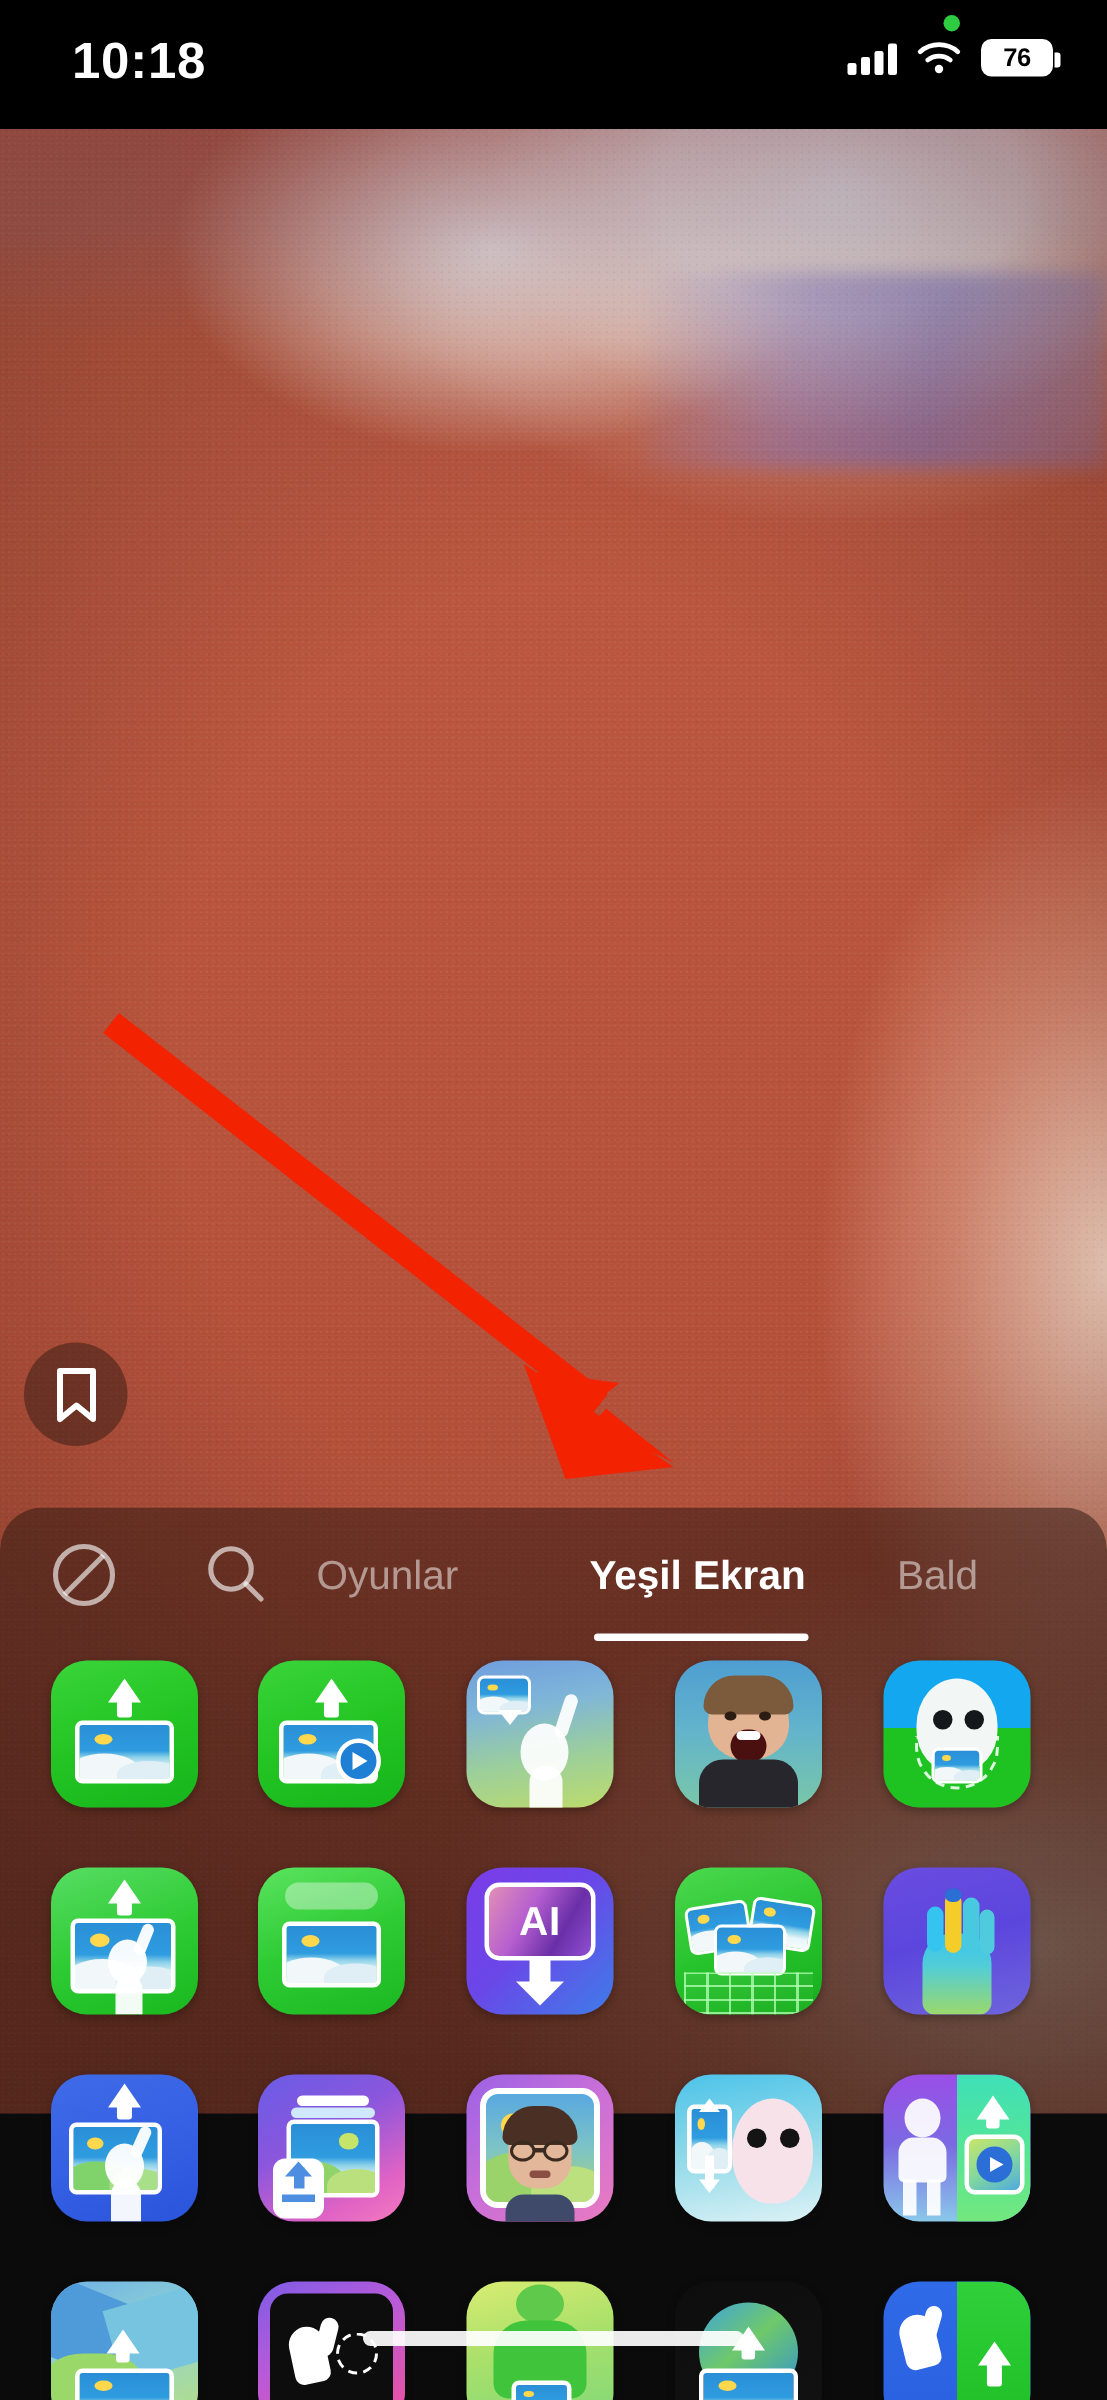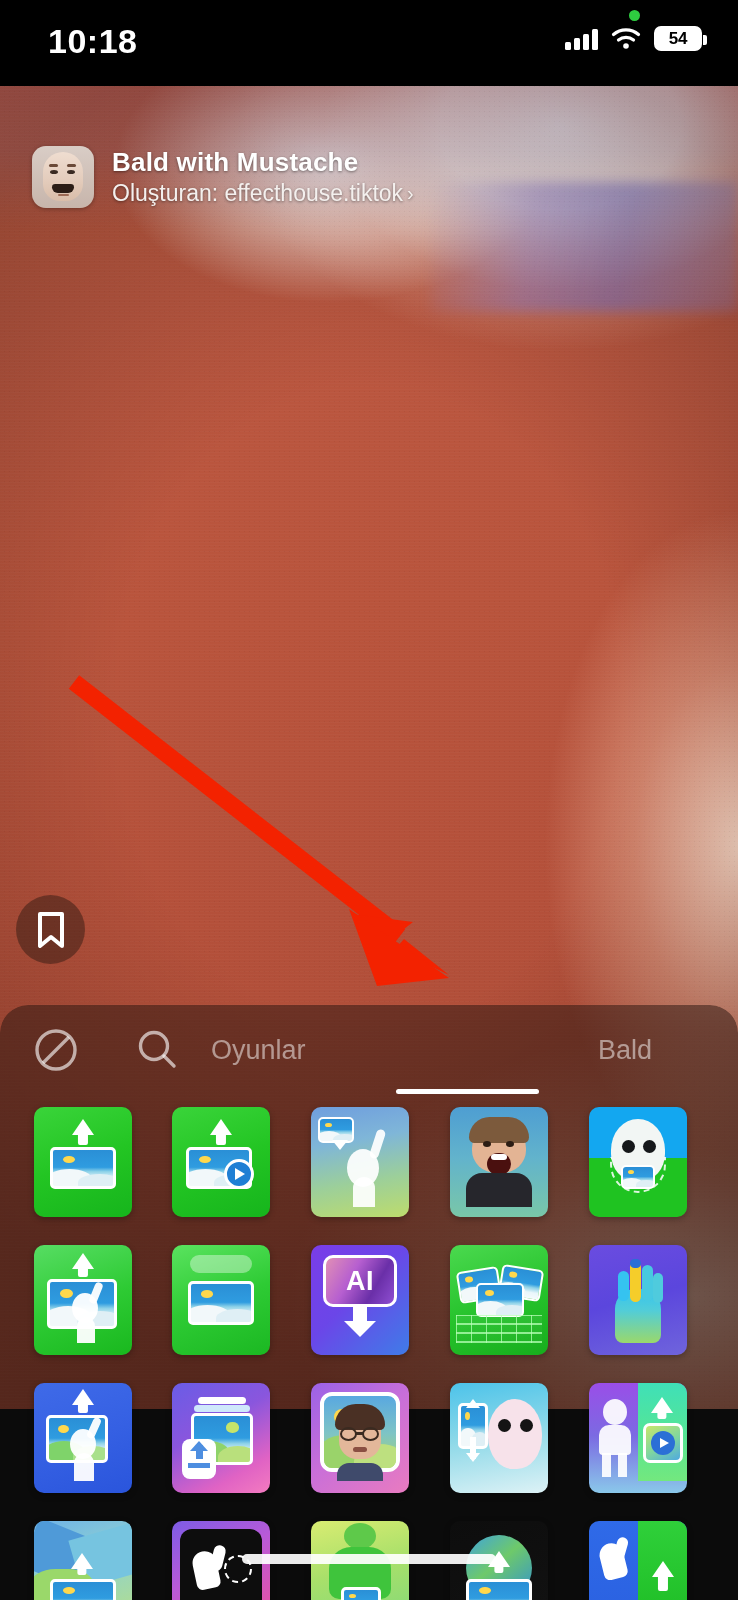--- a/index.html
+++ b/index.html
@@ -95,21 +95,21 @@
   .tab-text { position:absolute; top:14px; height:62px; display:flex; align-items:center;
               font-size:27px; font-weight:700; white-space:nowrap; }
   .tab-text.inactive { color:rgba(255,255,255,0.50); font-weight:500; }
   .tab-text.active { color:#fff; font-weight:700; }
   #tab-underline { position:absolute; top:84px; width:143px; height:5px; border-radius:3px; background:#fff; }
 
   
   #grid { position:absolute; left:0; top:96px; width:738px; }
   .grid-row { position:relative; height:138px; }
   .cell { position:absolute; top:6px; width:98px; height:98px; }
-  .tile { width:98px; height:110px; border-radius:10px; overflow:hidden; position:relative;
+  .tile { width:98px; height:98px; border-radius:24px; overflow:hidden; position:relative;
           box-shadow:0 2px 6px rgba(0,0,0,0.28); }
 
   
   .photo { position:absolute; border-radius:5px; overflow:hidden; border:3px solid #fff; box-sizing:border-box;
            background:linear-gradient(180deg,#2a8fd6 0%,#2f9ce0 48%,#8ed2e8 60%,#e9f6fb 78%,#f6fbfd 100%); }
   .photo .sun { position:absolute; left:16%; top:16%; width:20%; height:20%; border-radius:50%; background:#ffd84d; }
   .photo .hill { position:absolute; left:-10%; bottom:-10%; width:75%; height:56%; border-radius:50% 50% 0 0; background:#f2f8fa; }
   .photo .hill2 { position:absolute; right:-14%; bottom:-14%; width:72%; height:48%; border-radius:50% 50% 0 0; background:#dfeff5; }
   .uparrow { position:absolute; background:#fff; }
   .uparrow .stem { position:absolute; left:50%; transform:translateX(-50%); bottom:0; width:42%; height:60%;
@@ -130,38 +130,20 @@
 
   <div id="viewfinder">
     <div class="cam-base"></div>
     <div class="cam-topband"></div>
     <div class="cam-purple"></div>
     <div class="cam-scan"></div>
     <div class="cam-noise"></div>
     <div class="cam-vig"></div>
   </div>
 
-  <div id="effect-header">
-    <div id="effect-thumb">
-      <div class="face-head"></div>
-      <div class="face-brow l"></div>
-        <div class="face-brow r"></div>
-      <div class="face-eye l"></div>
-        <div class="face-eye r"></div>
-      <div class="face-stache"></div>
-      <div class="face-mouth"></div>
-    </div>
-    <div id="effect-titles">
-      <div id="effect-name">Bald with Mustache</div>
-      <div id="effect-creator-row">
-        <span id="effect-creator">Oluşturan: effecthouse.tiktok</span>
-        <span id="creator-chevron">›</span>
-      </div>
-    </div>
-  </div>
 
 
   <div id="bookmark-btn">
     <svg width="30" height="38" viewBox="0 0 30 38">
       <path d="M4 3 H26 V35 L15 26 L4 35 Z" fill="none" stroke="#ffffff" stroke-width="4" stroke-linejoin="round"></path>
     </svg>
   </div>
 
   <svg id="red-arrow" viewBox="0 0 738 1323">
     <line x1="74" y1="596" x2="400" y2="850" stroke="#f32200" stroke-width="17"></line>
@@ -180,20 +162,21 @@
           <line x1="11" y1="37" x2="37" y2="11" stroke="rgba(255,255,255,0.62)" stroke-width="3.4"></line>
         </svg>
       </div>
       <div id="tab-search">
         <svg width="48" height="48" viewBox="0 0 48 48">
           <circle cx="21" cy="20" r="13.5" fill="none" stroke="rgba(255,255,255,0.62)" stroke-width="3.4"></circle>
           <line x1="31" y1="30" x2="41" y2="40" stroke="rgba(255,255,255,0.62)" stroke-width="3.4" stroke-linecap="round"></line>
         </svg>
       </div>
       <div class="tab-text inactive" style="left:211px;">Oyunlar</div>
+      <div class="tab-text active" style="left:393px;">Yeşil Ekran</div>
       <div class="tab-text inactive" style="left:598px;">Bald</div>
       <div id="tab-underline" style="left:396px;"></div>
     </div>
 
     <div id="grid">
 
       <div class="grid-row">
         <div class="cell" style="left:34px;">
           <div class="tile" style="background:linear-gradient(160deg,#3ad43a 0%,#23c523 50%,#16b51c 100%);">
             <div class="uparrow" style="left:37px;top:12px;width:24px;height:26px;background:none;">
@@ -485,20 +468,20 @@
           <i></i>
           <i></i>
           <i></i>
         </div>
       <svg width="30" height="23" viewBox="0 0 30 23">
         <path d="M2.5 7.5 A19 19 0 0 1 27.5 7.5" fill="none" stroke="#fff" stroke-width="3.2" stroke-linecap="round"></path>
         <path d="M7.5 13 A12 12 0 0 1 22.5 13" fill="none" stroke="#fff" stroke-width="3.2" stroke-linecap="round"></path>
         <circle cx="15" cy="19" r="2.8" fill="#fff"></circle>
       </svg>
       <div class="batt">
-        <b>54</b>
+        <b>76</b>
       </div>
     </div>
   </div>
 
   <div id="home-indicator"></div>
 
 </div>
 
 </body></html>

